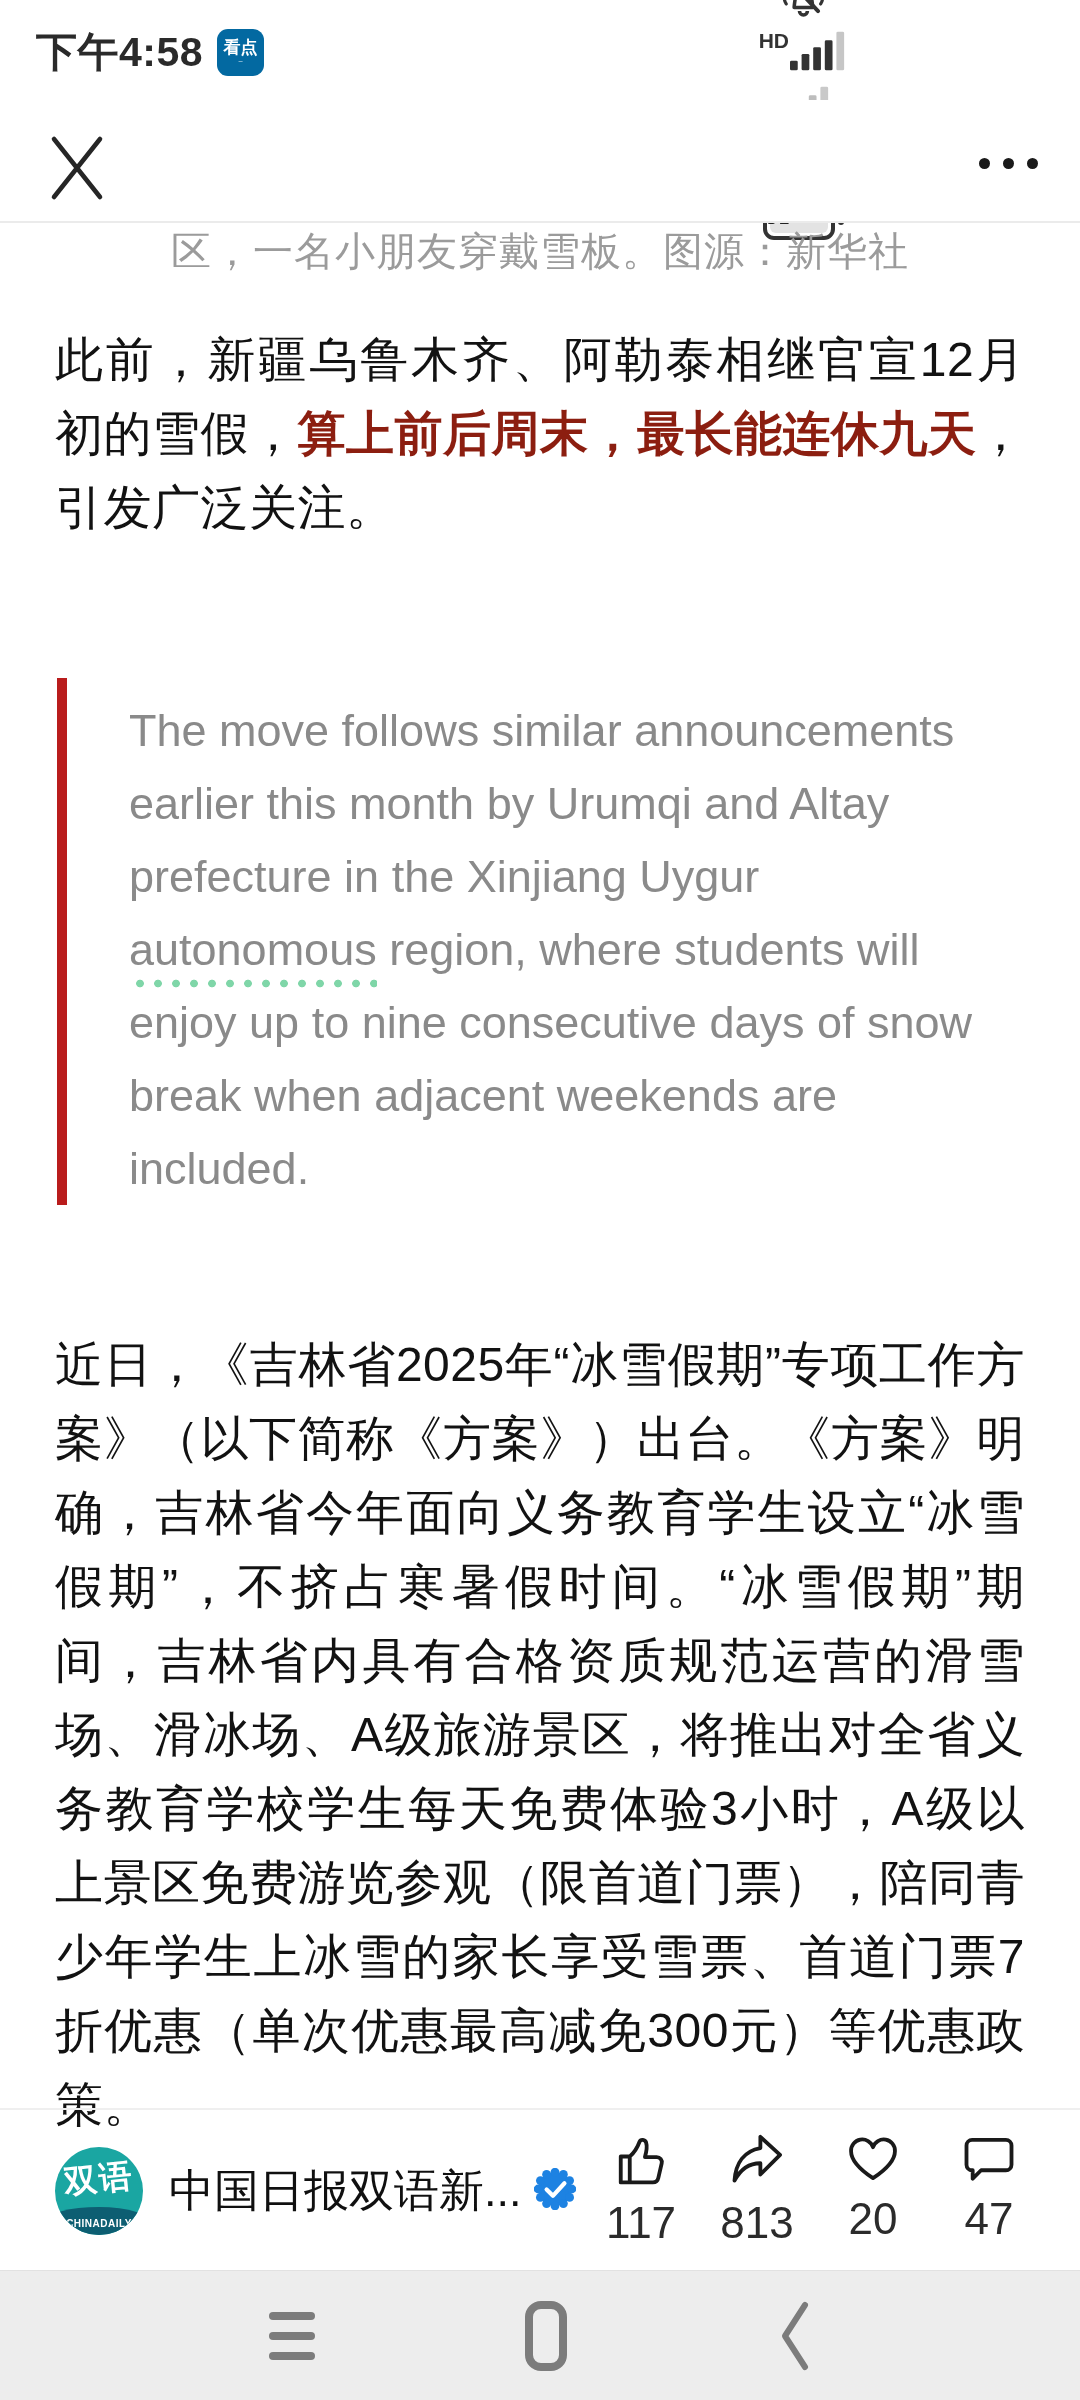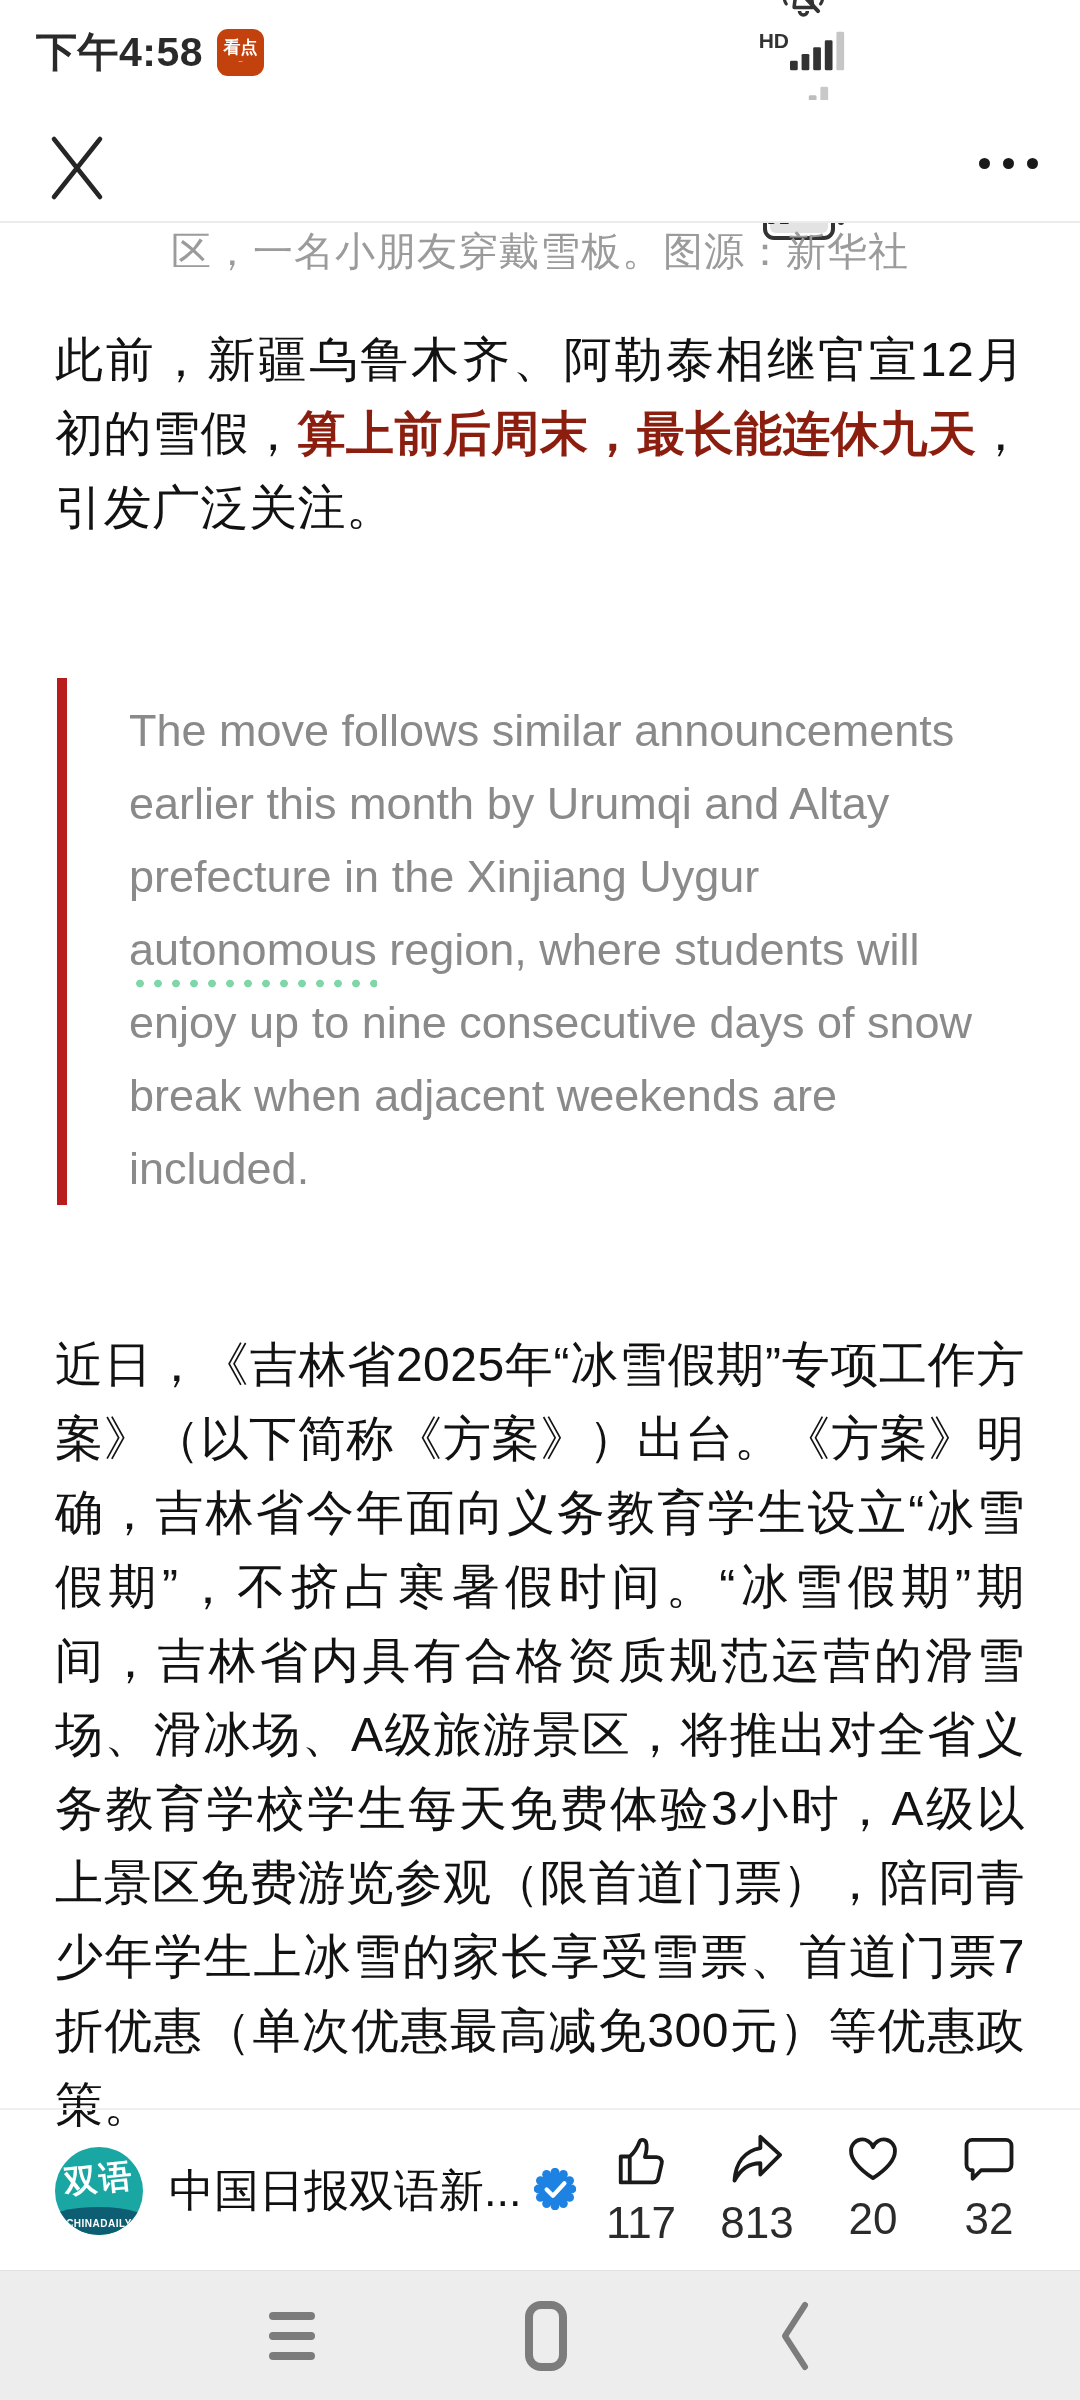--- a/index.html
+++ b/index.html
@@ -7,21 +7,21 @@
     width:1080px;height:2400px;position:relative;overflow:hidden;
     background:#ffffff;
     font-family:"Liberation Sans","DejaVu Sans",sans-serif;
     -webkit-font-smoothing:antialiased;
   }
   
   .status-bar{position:absolute;top:14px;left:0;right:0;height:76px;
     display:flex;align-items:center;padding-left:36px;}
   .time{font-size:41px;font-weight:600;color:#2a2a2a;letter-spacing:.5px;}
   .app-badge{margin-left:14px;width:47px;height:47px;border-radius:11px;
-    background:#c2410c;color:#fff;display:flex;flex-direction:column;
+    background:#0369a1;color:#fff;display:flex;flex-direction:column;
     align-items:center;justify-content:center;line-height:1;}
   .app-badge .b1{font-size:17px;font-weight:700;}
   .app-badge .b2{font-size:8px;opacity:.85;margin-top:2px;}
   .status-icons{margin-left:auto;margin-right:232px;display:flex;align-items:center;gap:11px;flex-direction:column;}
   .sicon{display:flex;align-items:flex-end;}
   .hd-label{font-size:21px;font-weight:700;color:#333;align-self:flex-start;margin-right:1px;}
   .battery{display:flex;align-items:center;}
   .battery-body{width:64px;height:38px;border:4px solid #333;border-radius:11px;
     position:relative;display:flex;align-items:center;font-family:Liberation Serif, serif;}
   .battery-fill{position:absolute;inset:3px;background:#e3e3e3;border-radius:6px;}
@@ -217,21 +217,21 @@
           </svg>
       </span>
       <div class="cnt">20</div>
     </div>
     <div class="action">
       <span>
         <svg width="54" height="50" viewBox="0 0 48 44">
             <path d="M9 5h30a5 5 0 0 1 5 5v17a5 5 0 0 1-5 5H17l-7.5 7.5V32H9a5 5 0 0 1-5-5V10a5 5 0 0 1 5-5z" fill="none" stroke="#1a1a1a" stroke-width="3.4" stroke-linejoin="round"></path>
           </svg>
       </span>
-      <div class="cnt">32</div>
+      <div class="cnt">47</div>
     </div>
   </div>
 </div>
 
 <div class="nav-bar">
   <span class="nav-item hamburger">
       <i></i>
       <i></i>
       <i></i>
     </span>

